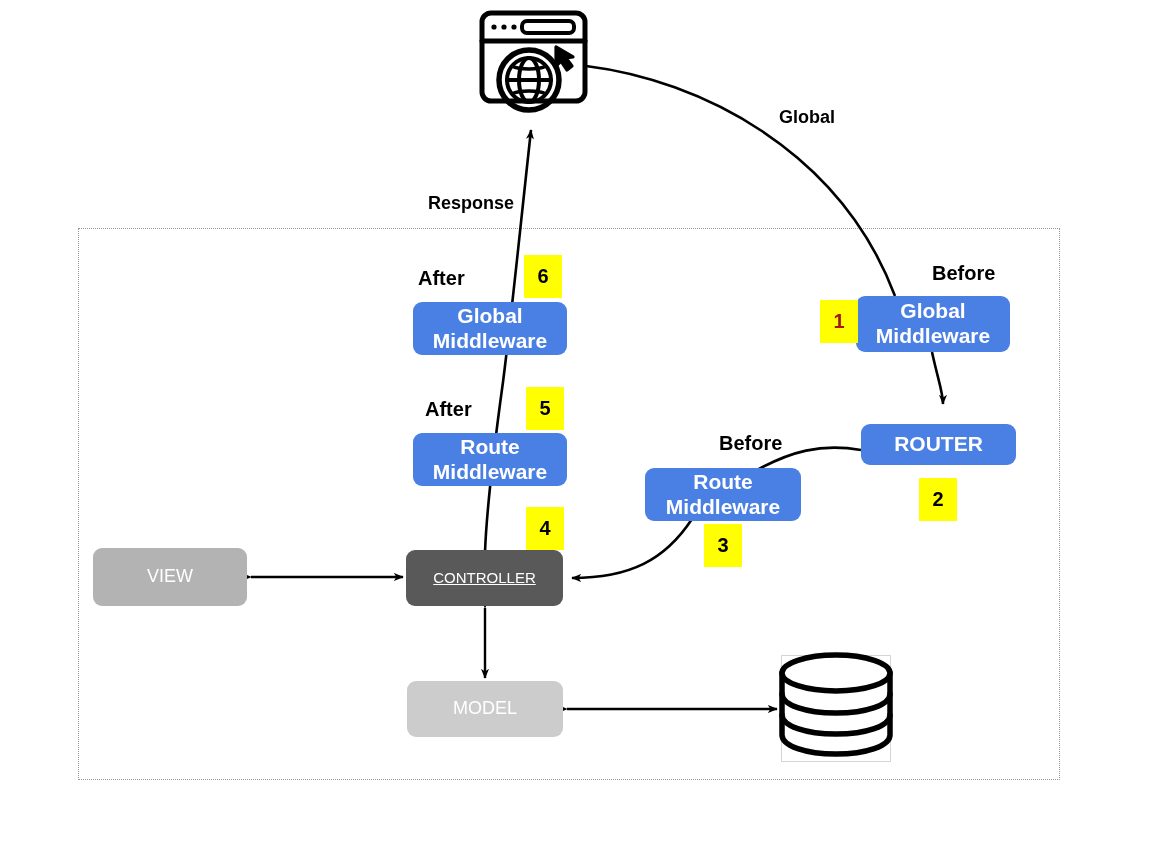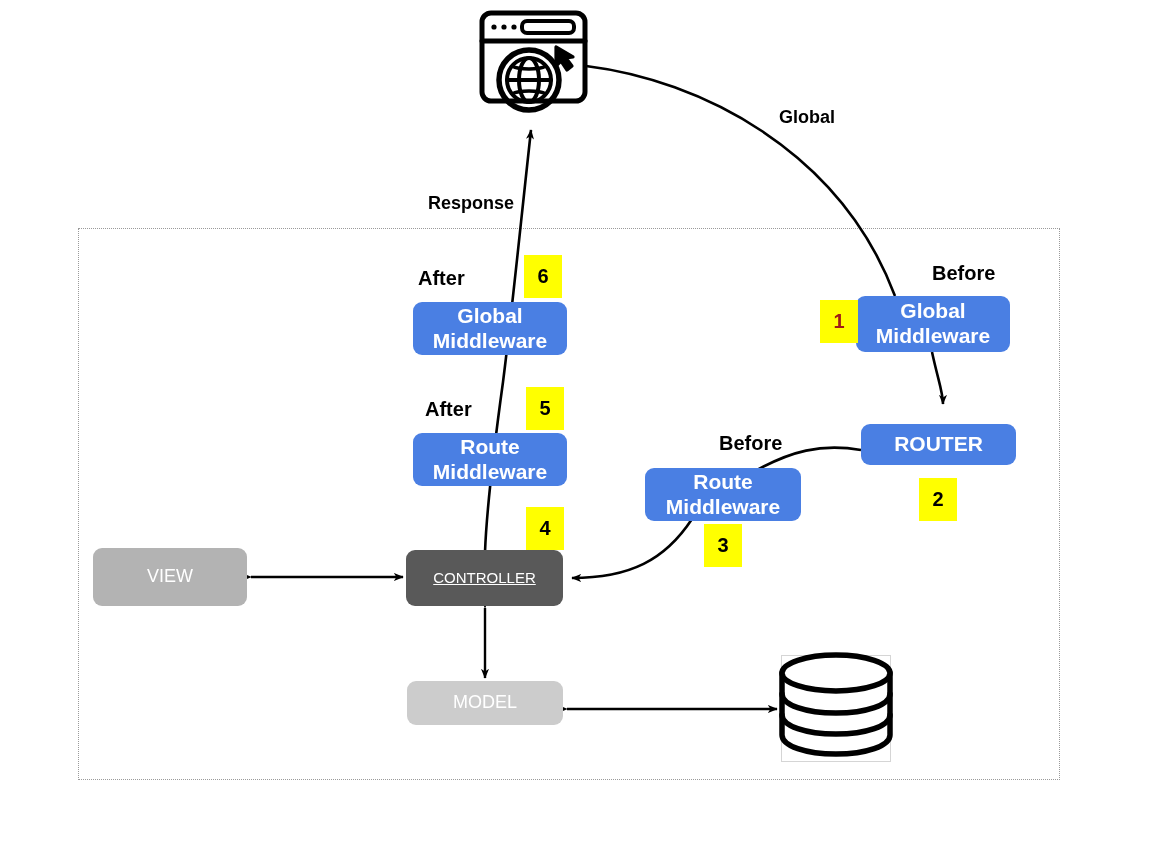--- a/index.html
+++ b/index.html
@@ -158,21 +158,21 @@
   </div>
 
   <div class="node grey-mid" style="left:93px;top:548px;width:154px;height:58px;">
     <span class="lbl">VIEW</span>
   </div>
 
   <div class="node grey-dark" style="left:406px;top:550px;width:157px;height:56px;">
     <span class="lbl">CONTROLLER</span>
   </div>
 
-  <div class="node grey-light" style="left:407px;top:681px;width:156px;height:44px;">
+  <div class="node grey-light" style="left:407px;top:681px;width:156px;height:56px;">
     <span class="lbl">MODEL</span>
   </div>
 
   <div class="badge accent" style="left:820px;top:300px;width:38px;height:43px;">
     <span>1</span>
   </div>
   <div class="badge" style="left:919px;top:478px;width:38px;height:43px;">
     <span>2</span>
   </div>
   <div class="badge" style="left:704px;top:524px;width:38px;height:43px;">

